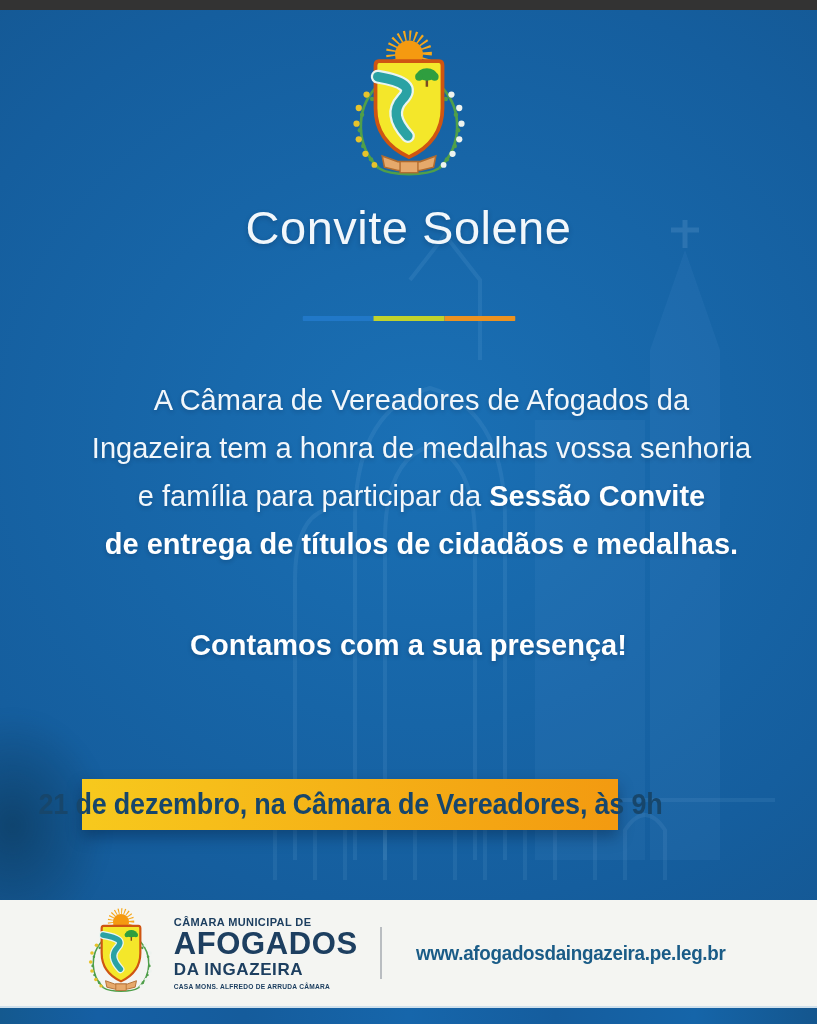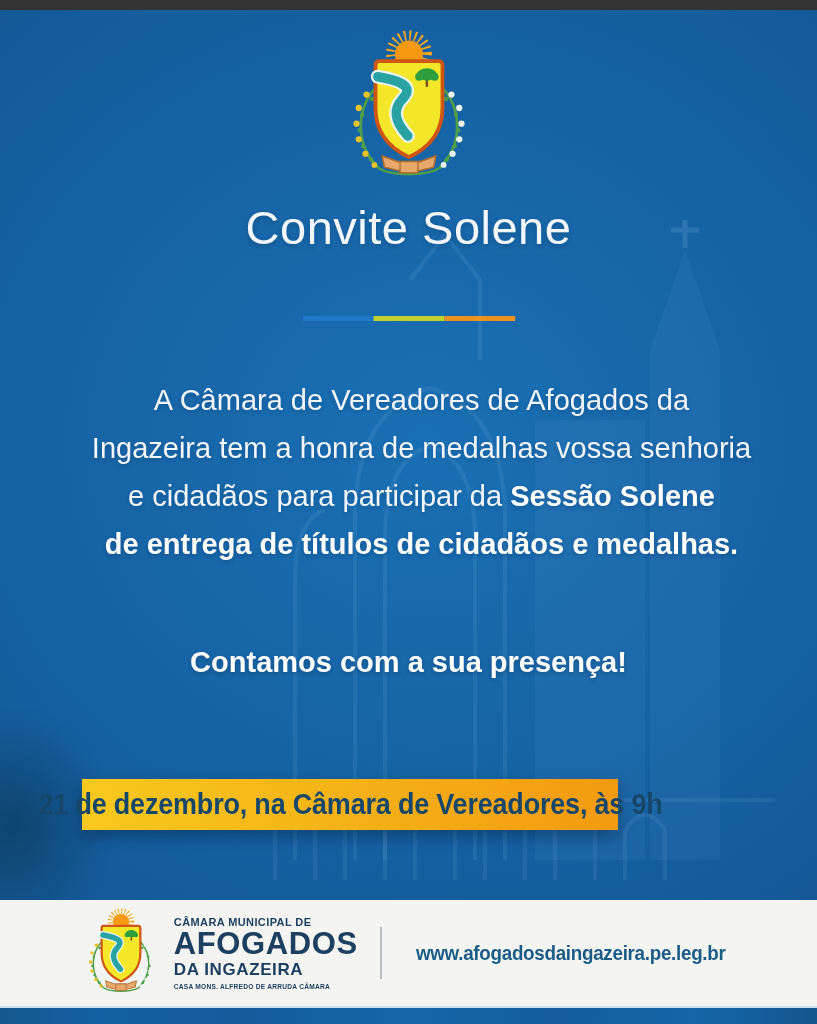--- a/index.html
+++ b/index.html
@@ -36,21 +36,21 @@
   .divider .seg1{flex:1;background:var(--divider-blue,#2178c8);}
   .divider .seg2{flex:1;background:var(--divider-green,#c1d32b);}
   .divider .seg3{flex:1;background:var(--divider-orange,#ec9220);}
   .invite {
     position:absolute; top:366px; left:13px; width:100%; text-align:center;
     color:var(--text-white,#eef4f9); font-size:29px; line-height:48px;
     text-shadow:0 2px 4px rgba(0,25,50,.22);
   }
   .invite .b { font-weight:700; color:#ffffff; }
   .cta {
-    position:absolute; top:636px; left:0; width:100%; text-align:center;
+    position:absolute; top:619px; left:0; width:100%; text-align:center;
     font-size:29px; font-weight:700; color:#ffffff;
     text-shadow:0 2px 4px rgba(0,25,50,.25);
   }
   .banner {
     position:absolute; left:82px; top:769px; width:536px; height:51px;
     background:linear-gradient(90deg, var(--banner-from,#f7c91d), var(--banner-to,#f39a10));
     display:flex; align-items:center; justify-content:center;
     box-shadow:0 7px 14px rgba(0,20,45,.35);
   }
   .banner span {
@@ -179,21 +179,21 @@
 
   <div class="divider">
     <span class="seg1"></span>
     <span class="seg2"></span>
     <span class="seg3"></span>
   </div>
 
   <div class="invite">
     <div>A Câmara de Vereadores de Afogados da</div>
     <div>Ingazeira tem a honra de medalhas vossa senhoria</div>
-    <div><span>e cidadãos para participar da </span><span class="b">Sessão Solene</span></div>
+    <div><span>e família para participar da </span><span class="b">Sessão Convite</span></div>
     <div class="b">de entrega de títulos de cidadãos e medalhas.</div>
   </div>
 
   <div class="cta">Contamos com a sua presença!</div>
 
   <div class="banner">
     <span>21 de dezembro, na Câmara de Vereadores, às 9h</span>
   </div>
 
   <div class="footer">

